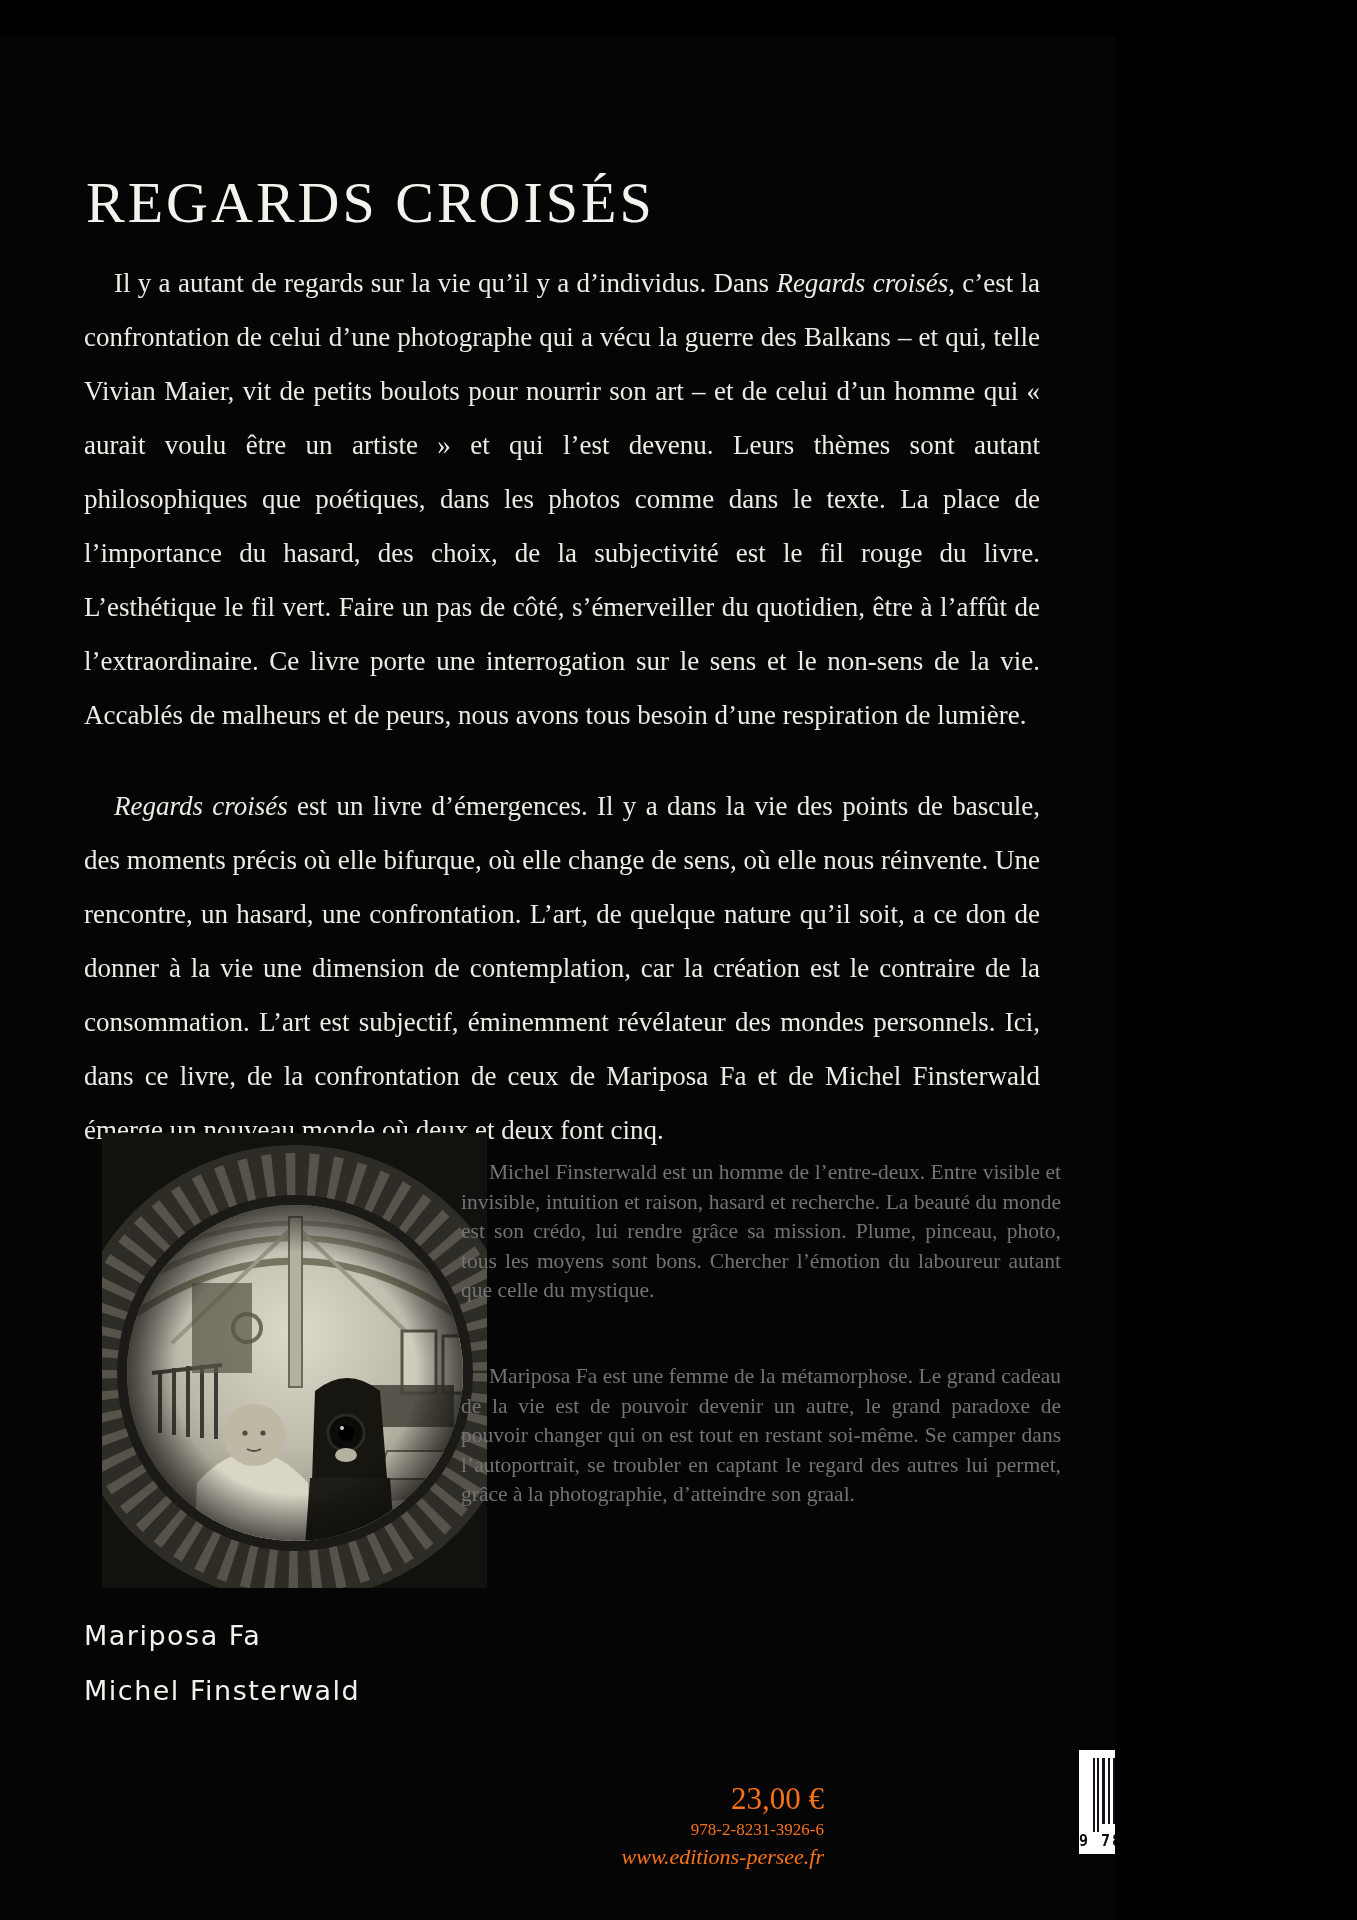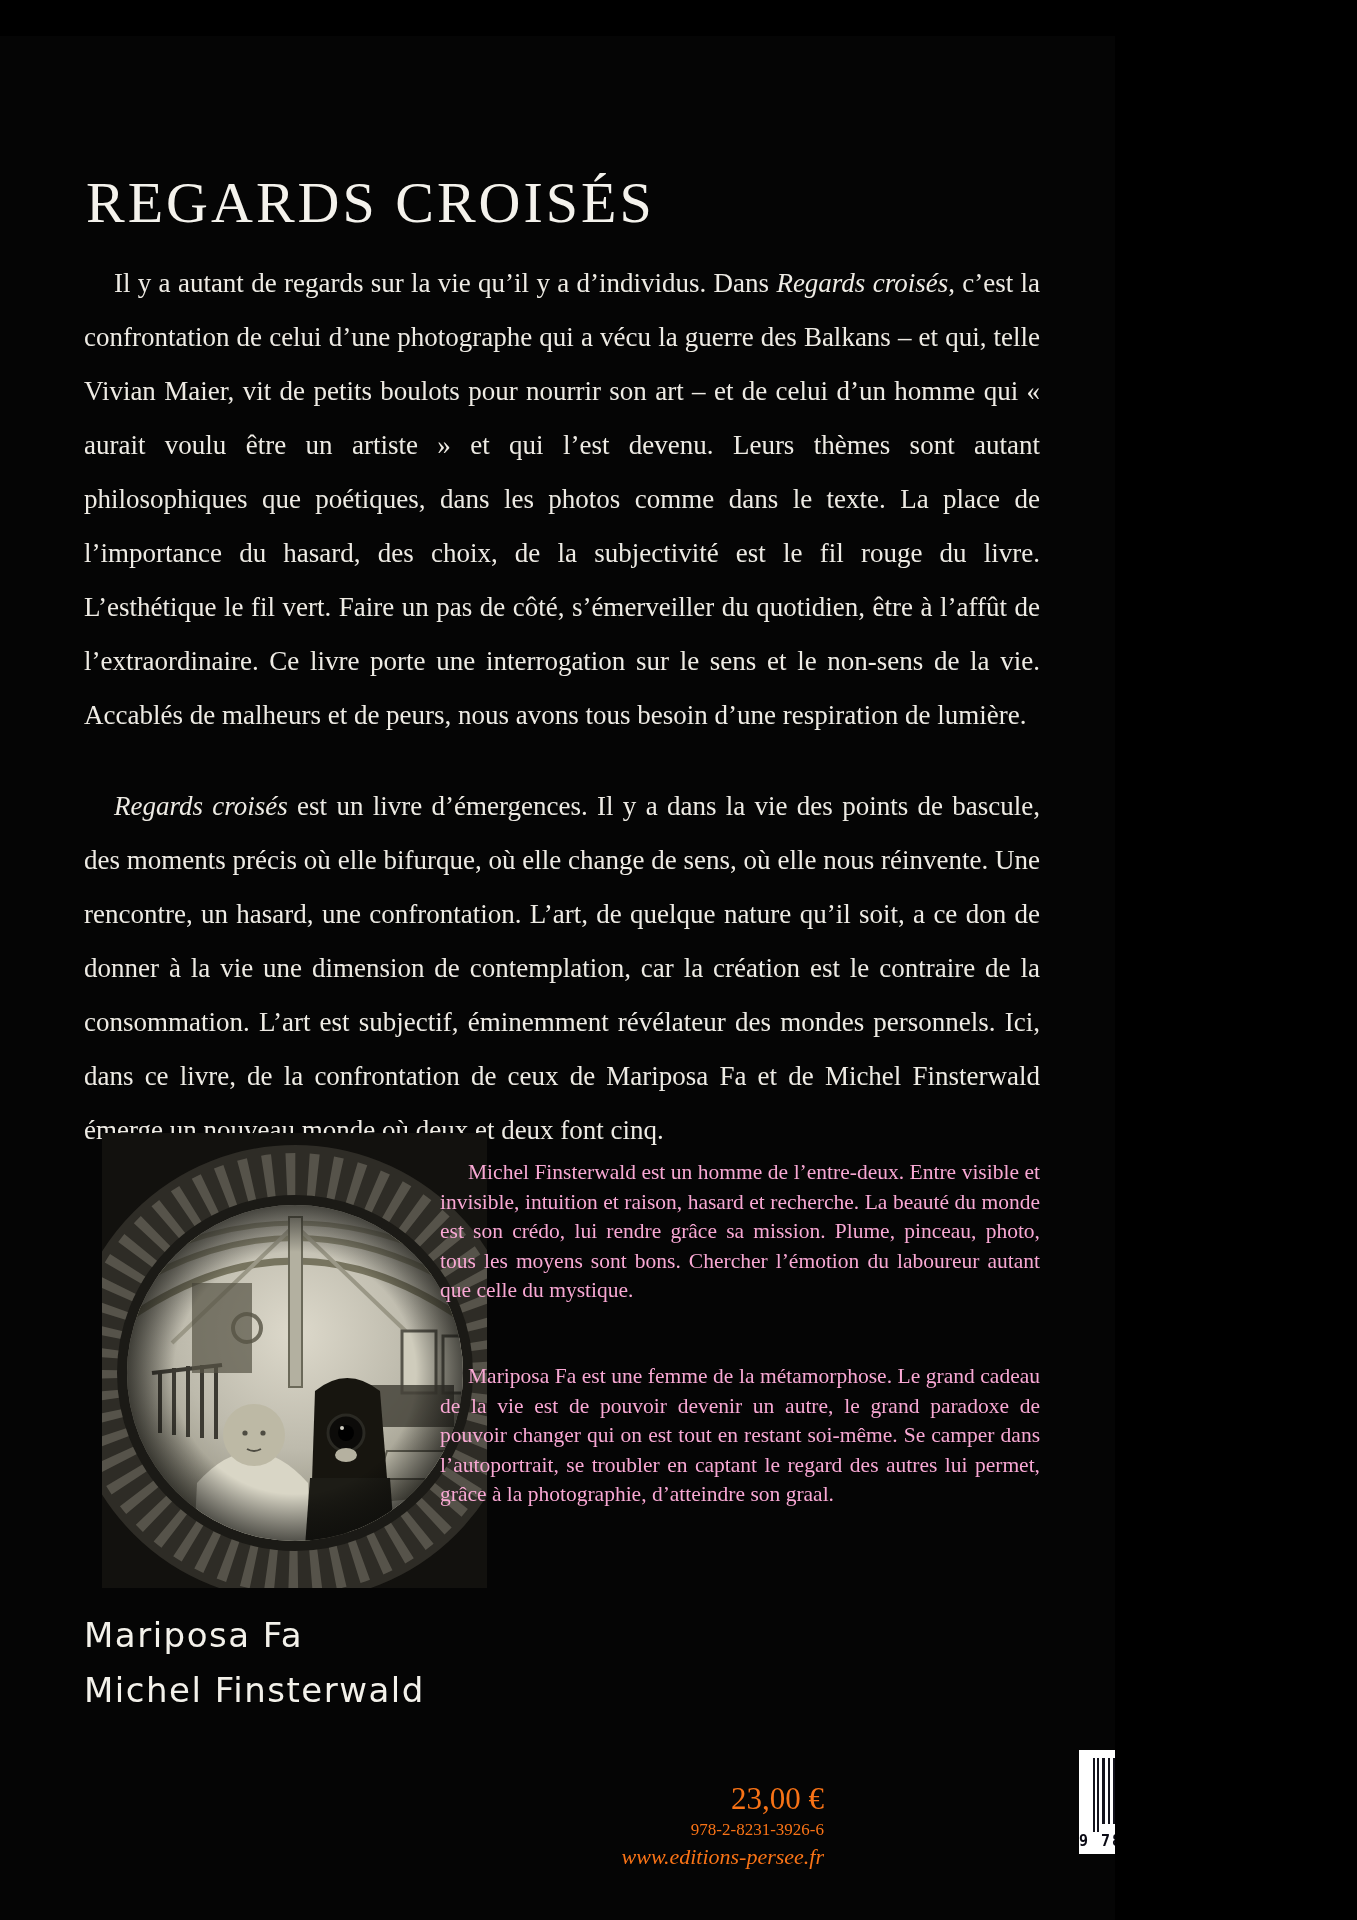--- a/index.html
+++ b/index.html
@@ -23,29 +23,29 @@
     font-size:27px;line-height:54px;
     text-align:justify;color:#eeebe4;
   }
   .synopsis p{margin:0 0 37px 0;text-indent:30px;}
   .synopsis em{font-style:italic;}
   .photo-wrap{
     position:absolute;left:102px;top:1097px;width:385px;height:455px;
   }
   .photo-wrap svg{display:block;width:100%;height:100%;}
   .bios{
-    position:absolute;left:440px;top:1122px;width:600px;
+    position:absolute;left:461px;top:1122px;width:600px;
     font-size:21.5px;line-height:29.6px;
-    text-align:justify;color:#f9a8d4;font-family:Liberation Serif, serif;
+    text-align:justify;color:#737373;font-family:Liberation Serif, serif;
   }
   .bios p{margin:0 0 56px 0;text-indent:28px;}
   .authors{
     position:absolute;left:84px;top:1572px;
     font-family:"DejaVu Sans", cursive;
-    font-size:34px;line-height:55px;
+    font-size:27px;line-height:55px;
     letter-spacing:1.5px;color:#f3f1ea;
     font-weight:normal;
   }
   .pricing{
     position:absolute;right:291px;top:1746px;
     text-align:right;color:#f97316;
   }
   .pricing .price{font-size:31px;line-height:34px;}
   .pricing .isbn{font-size:17px;line-height:27px;}
   .pricing .website{font-size:22px;line-height:27px;font-style:italic;}

